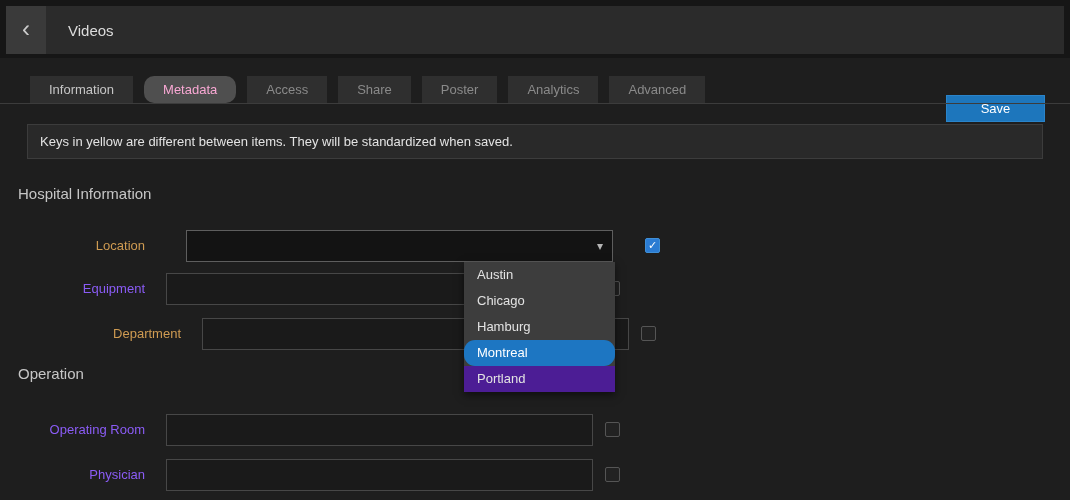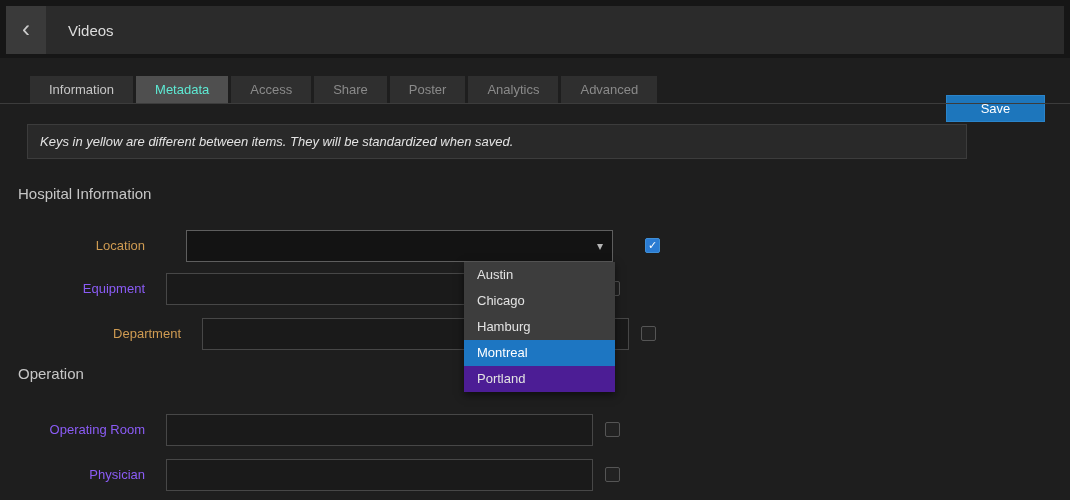--- a/index.html
+++ b/index.html
@@ -8,28 +8,28 @@
     position:relative;width:1070px;height:500px;overflow:hidden;
     background:#1e1e1e;font-family:"Liberation Sans",sans-serif;
   }
   
   .top-strip{position:absolute;top:0;left:0;width:1070px;height:58px;background:#161616;}
   .header{position:absolute;top:6px;left:6px;width:1058px;height:48px;background:#2b2b2b;display:flex;align-items:center;}
   .back-btn{width:40px;height:48px;background:#3a3a3a;display:flex;align-items:center;justify-content:center;cursor:pointer;}
   .back-btn span{color:#cccccc;font-size:24px;line-height:1;margin-top:-3px;}
   .page-title{margin-left:22px;color:#dcdcdc;font-size:15px;}
   
-  .tabbar{position:absolute;top:76px;left:30px;display:flex;gap:3px;}
+  .tabbar{position:absolute;top:76px;left:30px;display:flex;gap:11px;}
   .tab{height:27px;line-height:27px;padding:0 19px;background:#2f2f2f;color:#8a8a8a;font-size:13px;cursor:pointer;white-space:nowrap;}
   .tab.bright{color:#c6c6c6;}
-  .tab.active{background:#4f4f4f;color:#5eead4;}
+  .tab.active{background:#4f4f4f;color:#f9a8d4;border-radius:10px;}
   .save-btn{position:absolute;top:75px;left:946px;width:99px;height:27px;background:#1d76bc;border:1px solid #2a84ca;color:#ffffff;font-size:13px;font-family:"Liberation Sans",sans-serif;cursor:pointer;margin-top:20px;}
   .tab-underline{position:absolute;top:103px;left:0;width:1070px;height:1px;background:#3c3c3c;}
   
-  .notice{position:absolute;top:124px;left:27px;width:940px;height:35px;background:#292929;border:1px solid #3c3c3c;display:flex;align-items:center;font-style:italic;}
+  .notice{position:absolute;top:124px;left:27px;width:1016px;height:35px;background:#292929;border:1px solid #3c3c3c;display:flex;align-items:center;}
   .notice span{padding-left:12px;color:#e3e3e3;font-size:13px;}
   
   .section-title{position:absolute;left:18px;color:#c6c6c6;font-size:15px;}
   .st-hospital{top:185px;}
   .st-operation{top:365px;}
   
   .row{position:absolute;left:0;height:33px;display:flex;align-items:center;}
   .r-location{top:229px;gap:20px;}
   .r-equipment{top:272px;}
   .r-department{top:317px;padding-left:36px;}
@@ -39,21 +39,21 @@
   .lbl.yellow{color:#cf9b52;}
   .field-input{width:427px;height:32px;background:#1a1a1a;border:1px solid #474747;color:#e0e0e0;font-size:13px;padding:0 8px;font-family:"Liberation Sans",sans-serif;outline:none;}
   .select{position:relative;width:427px;height:32px;background:#131313;border:1px solid #5e5e5e;cursor:pointer;}
   .select .caret{position:absolute;right:9px;top:8px;color:#b5b5b5;font-size:12px;line-height:14px;}
   .checkbox{width:15px;height:15px;margin-left:12px;background:#222222;border:1px solid #555555;border-radius:2px;cursor:pointer;display:flex;align-items:center;justify-content:center;}
   .checkbox.checked{background:#2b7cd3;border-color:#3f8fd6;}
   .checkbox.checked span{color:#ffffff;font-size:11px;line-height:1;}
   
   .dropdown{position:absolute;left:464px;top:262px;width:151px;background:#3d3d3d;z-index:10;box-shadow:0 3px 8px rgba(0,0,0,0.55);}
   .dropdown .opt{height:26px;line-height:26px;padding-left:13px;color:#e2e2e2;font-size:13px;cursor:pointer;}
-  .dropdown .opt.selected{background:#1d76c2;color:#ffffff;}
+  .dropdown .opt.selected{background:#1d76c2;color:#ffffff;border-radius:11px;}
   .dropdown .opt.last{background:#4c1d95;}
 </style>
 </head>
 <body>
 
 <div class="screen">
 
   <div class="top-strip"></div>
 
   <div class="header">

